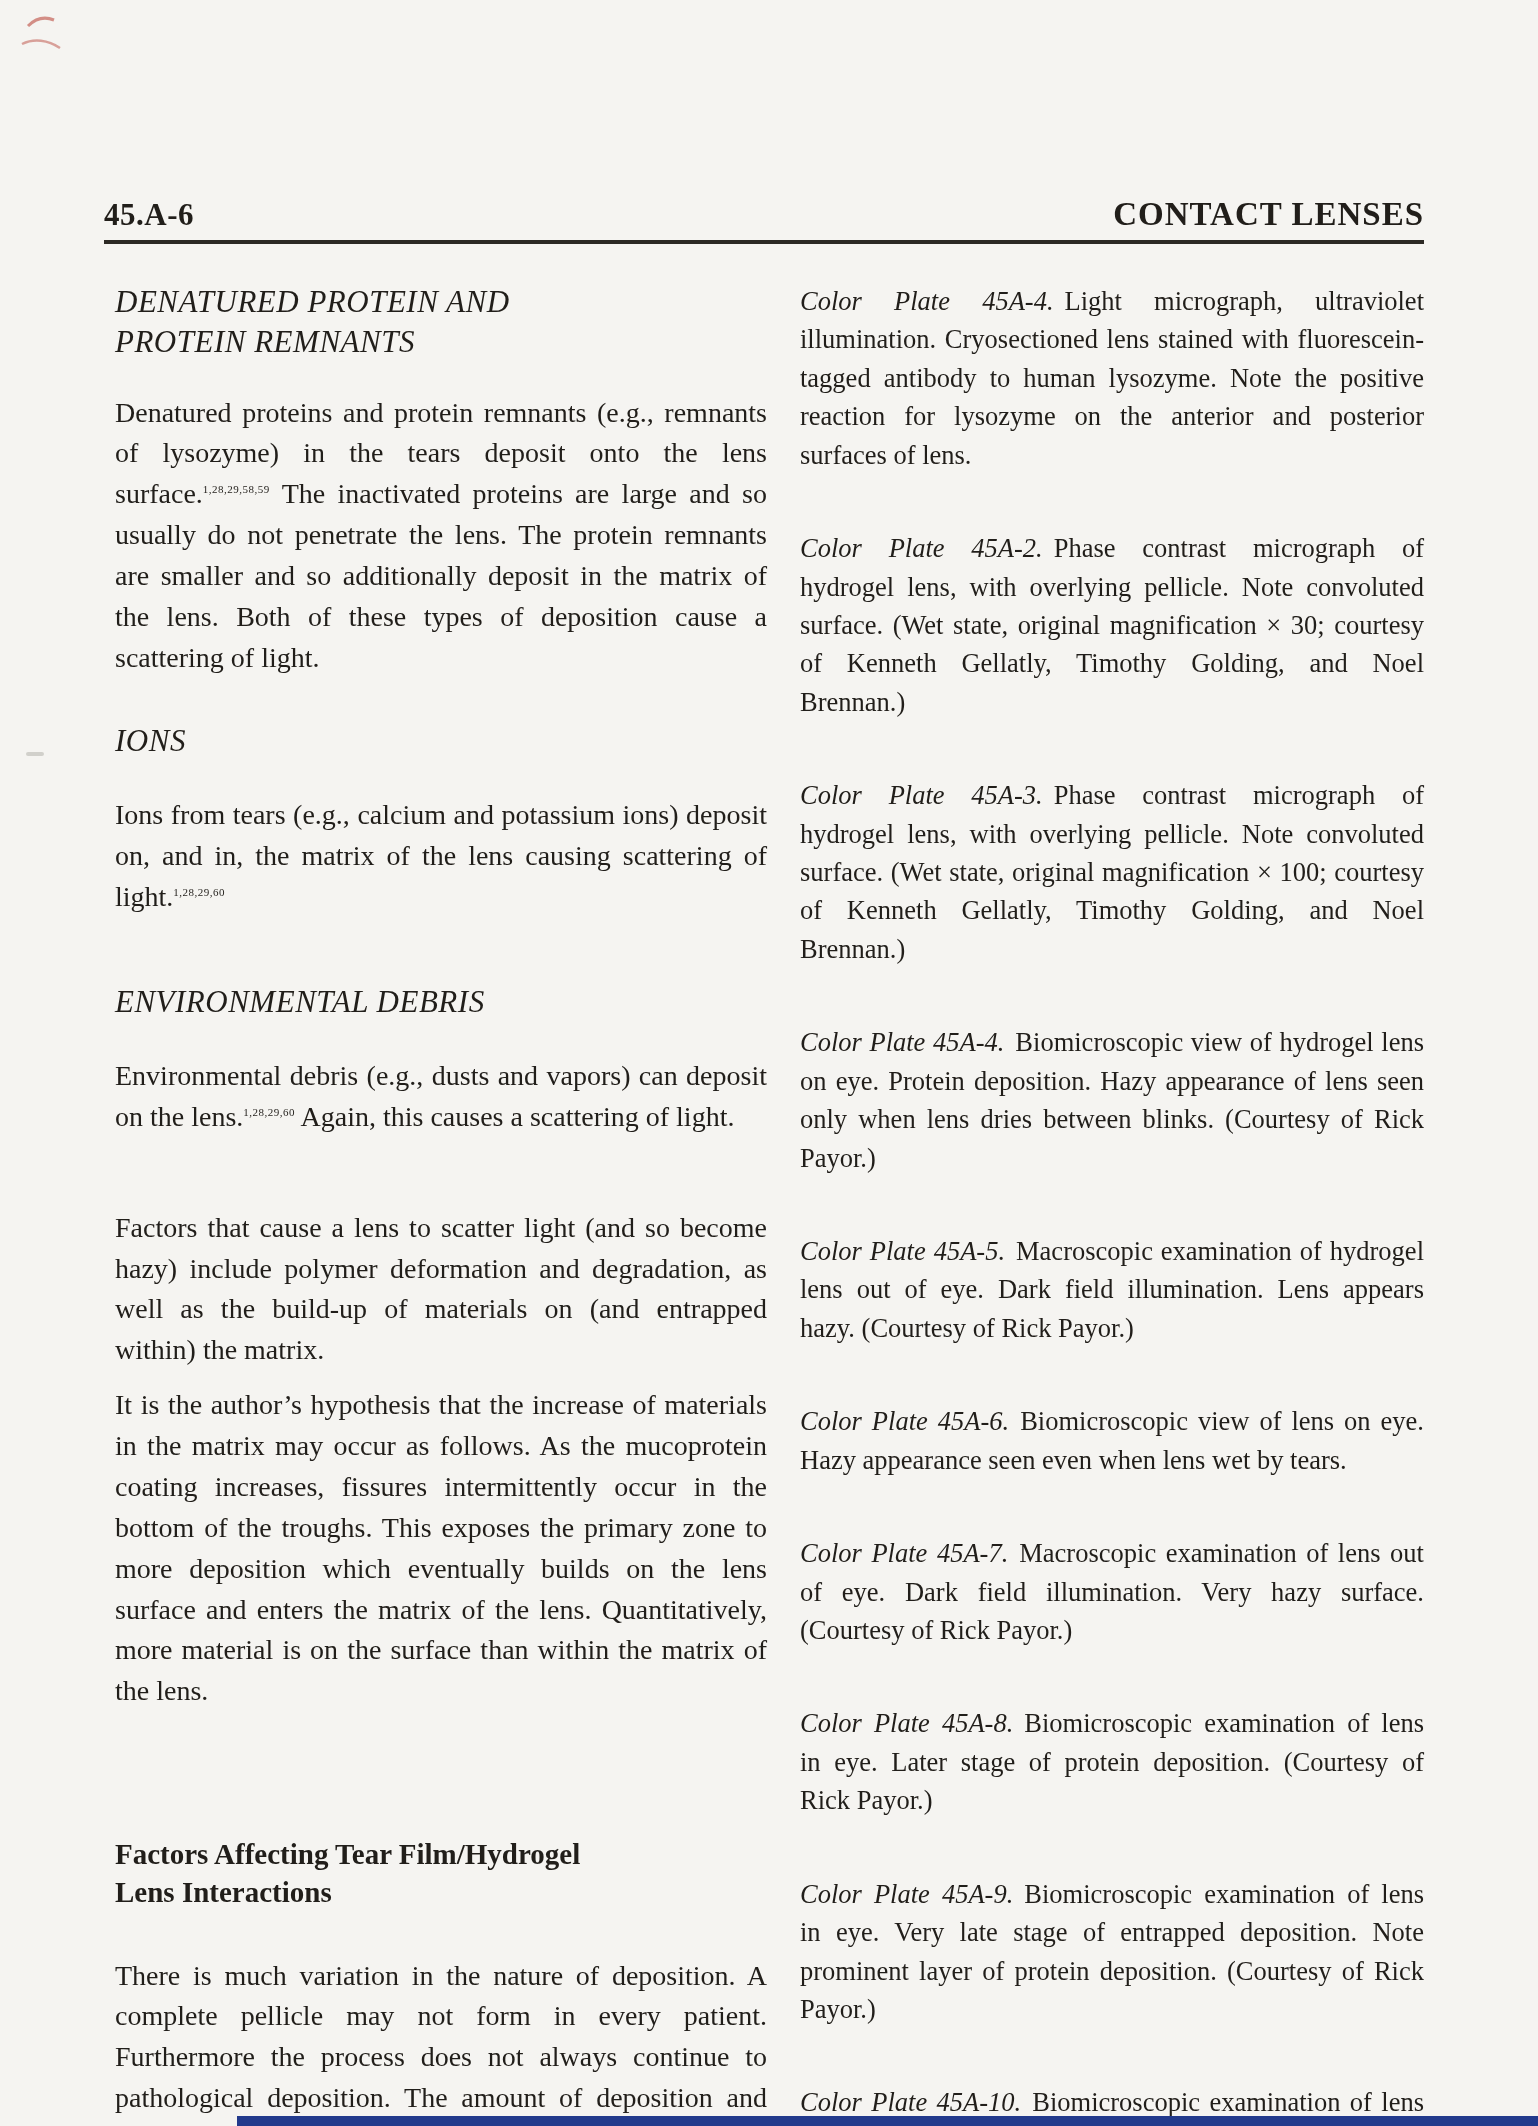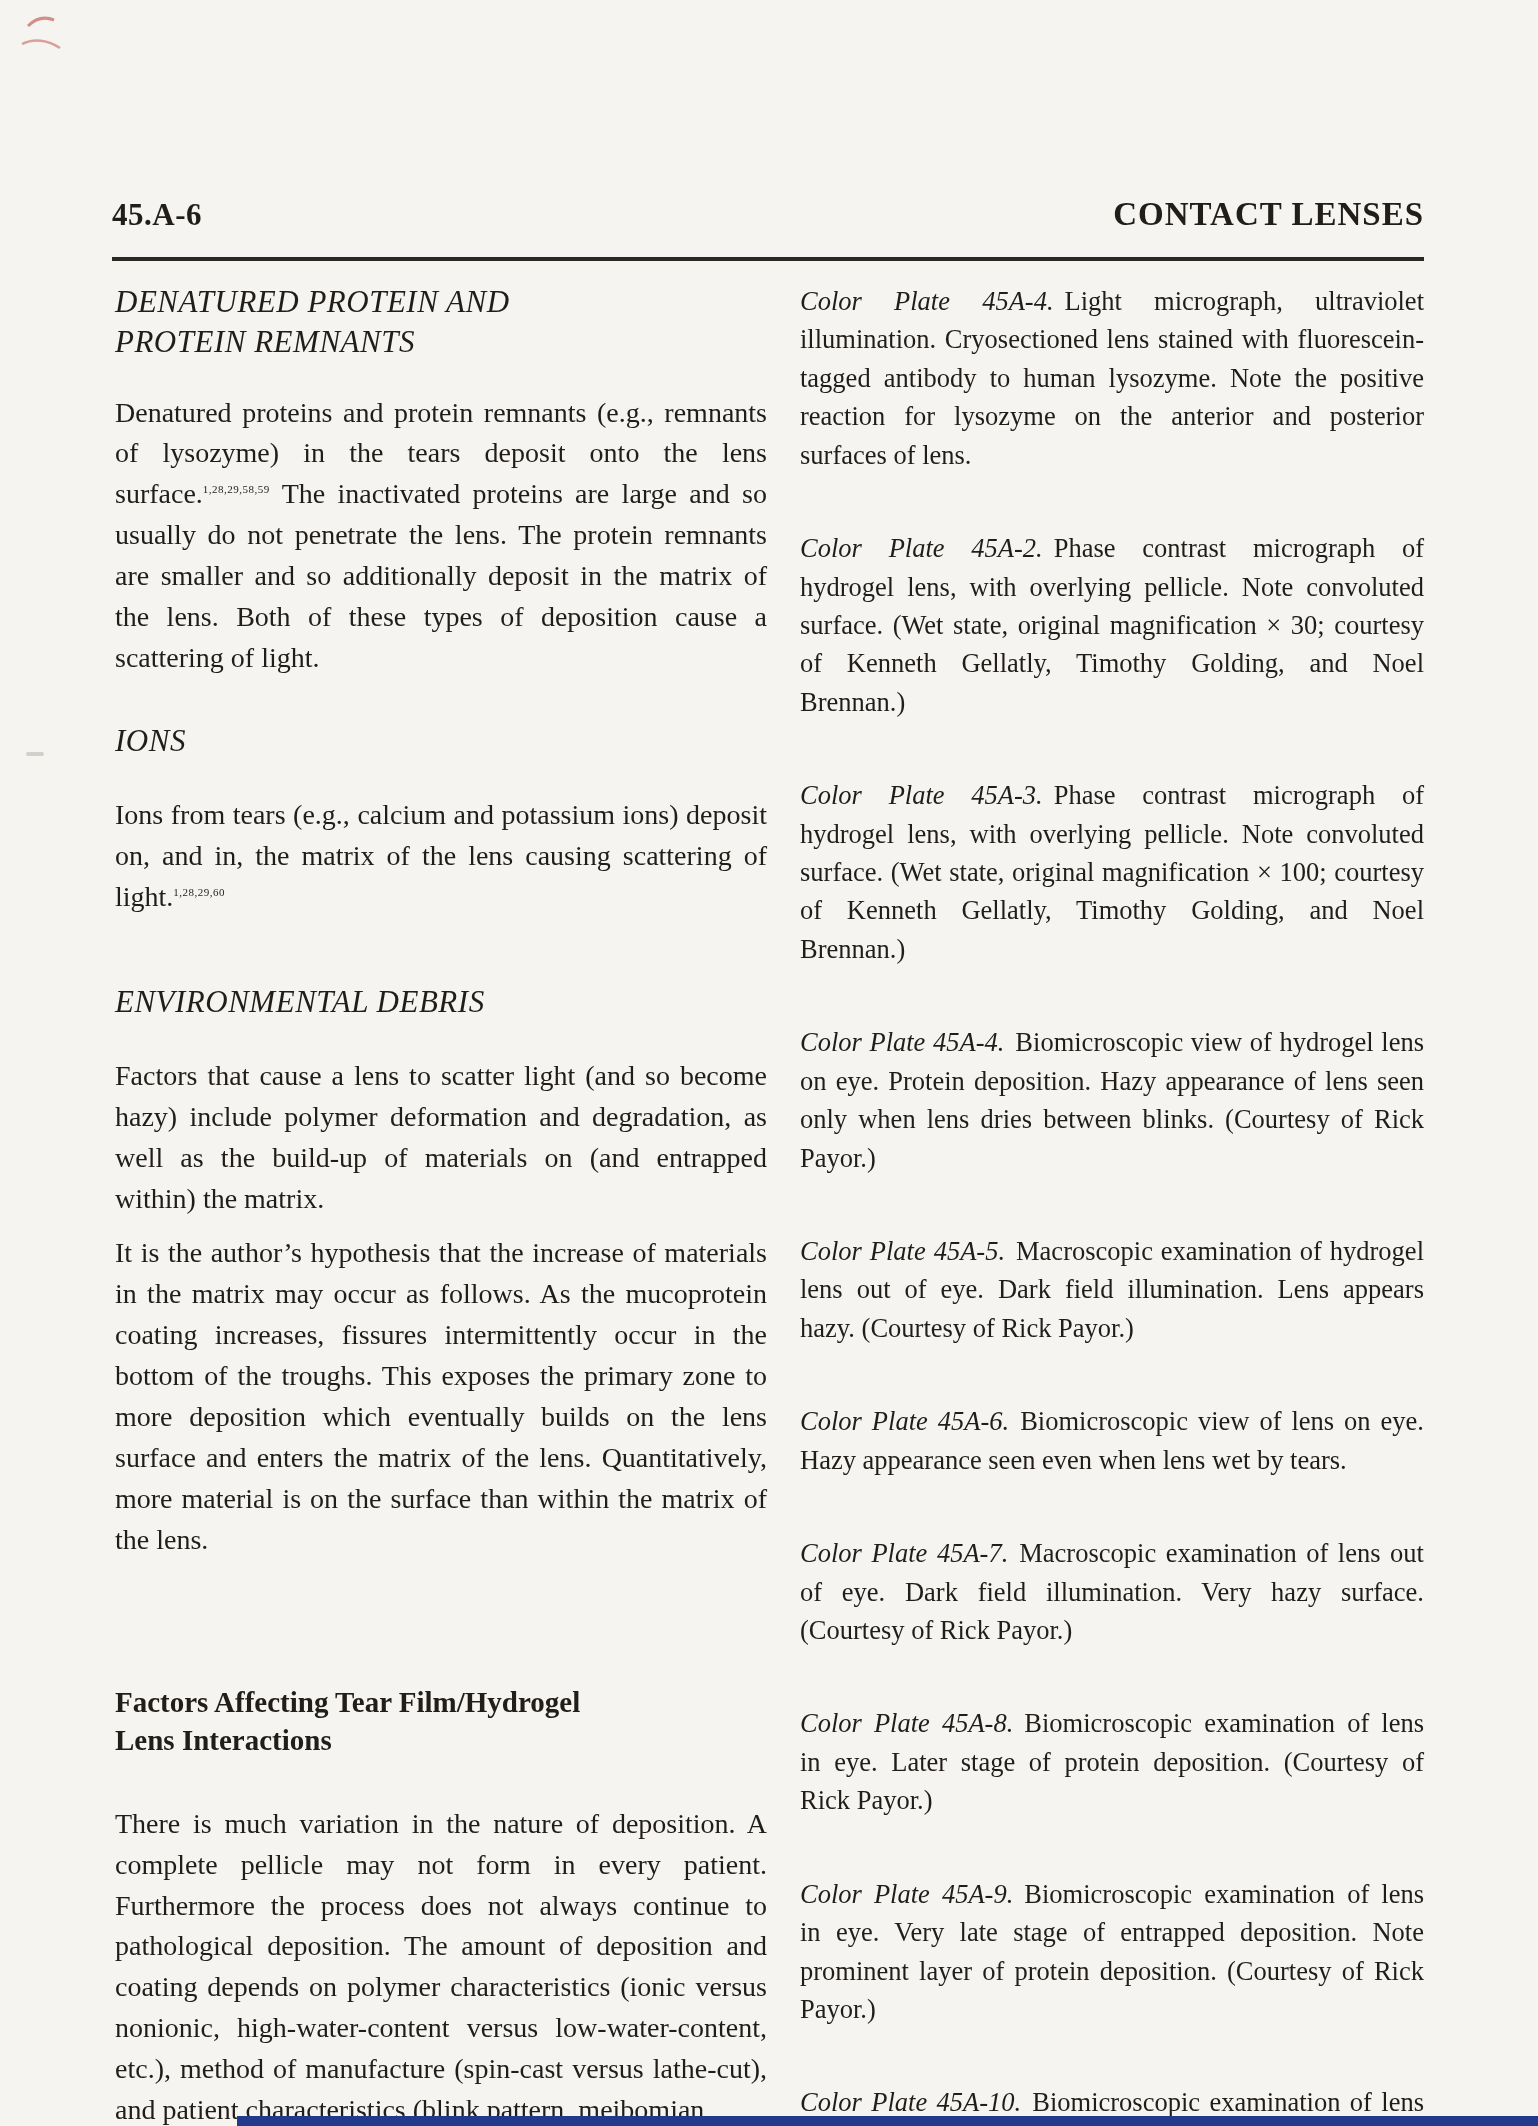--- a/index.html
+++ b/index.html
@@ -7,24 +7,24 @@
     width:1538px;height:2126px;
     background:#f5f4f1;
     font-family:"Liberation Serif","DejaVu Serif",serif;
     color:#211e1a;
     position:relative;
     overflow:hidden;
   }
   .page{position:absolute;inset:0;}
   
   .page-header{
-    position:absolute;top:196px;left:112px;right:114px;
+    position:absolute;top:196px;left:104px;right:114px;
     display:flex;justify-content:space-between;align-items:flex-end;
     border-bottom:4px solid #2c2924;
-    padding-bottom:24px;
+    padding-bottom:7px;
   }
   .page-num{font-size:31px;font-weight:bold;letter-spacing:0.5px;}
   .running-title{font-size:33px;font-weight:bold;letter-spacing:1px;}
   
   .col{position:absolute;top:282px;}
   .col-left{left:115px;width:652px;}
   .col-right{left:800px;width:624px;}
   
   .sec-head-italic{
     font-style:italic;font-weight:normal;
@@ -89,20 +89,21 @@
 
   <div class="col col-left">
     <h2 class="sec-head-italic">DENATURED PROTEIN AND
 PROTEIN REMNANTS</h2>
     <p class="body-para">Denatured proteins and protein remnants (e.g., remnants of lysozyme) in the tears deposit onto the lens surface.<sup>1,28,29,58,59</sup> The inactivated proteins are large and so usually do not penetrate the lens. The protein remnants are smaller and so additionally deposit in the matrix of the lens. Both of these types of deposition cause a scattering of light.</p>
 
     <h2 class="sec-head-italic gap-head">IONS</h2>
     <p class="body-para mb-ions">Ions from tears (e.g., calcium and potassium ions) deposit on, and in, the matrix of the lens causing scattering of light.<sup>1,28,29,60</sup></p>
 
     <h2 class="sec-head-italic gap-head">ENVIRONMENTAL DEBRIS</h2>
+    <p class="body-para mb-env">Environmental debris (e.g., dusts and vapors) can deposit on the lens.<sup>1,28,29,60</sup> Again, this causes a scattering of light.</p>
 
     <p class="body-para mb-mech1">Factors that cause a lens to scatter light (and so become hazy) include polymer deformation and degradation, as well as the build-up of materials on (and entrapped within) the matrix.</p>
     <p class="body-para mb-mech2">It is the author’s hypothesis that the increase of materials in the matrix may occur as follows. As the mucoprotein coating increases, fissures intermittently occur in the bottom of the troughs. This exposes the primary zone to more deposition which eventually builds on the lens surface and enters the matrix of the lens. Quantitatively, more material is on the surface than within the matrix of the lens.</p>
 
     <h3 class="sec-head-bold gap-factors">Factors Affecting Tear Film/Hydrogel
 Lens Interactions</h3>
     <p class="body-para mb-last">There is much variation in the nature of deposition. A complete pellicle may not form in every patient. Furthermore the process does not always continue to pathological deposition. The amount of deposition and coating depends on polymer characteristics (ionic versus nonionic, high-water-content versus low-water-content, etc.), method of manufacture (spin-cast versus lathe-cut), and patient characteristics (blink pattern, meibomian</p>
   </div>
 
   <div class="col col-right">

